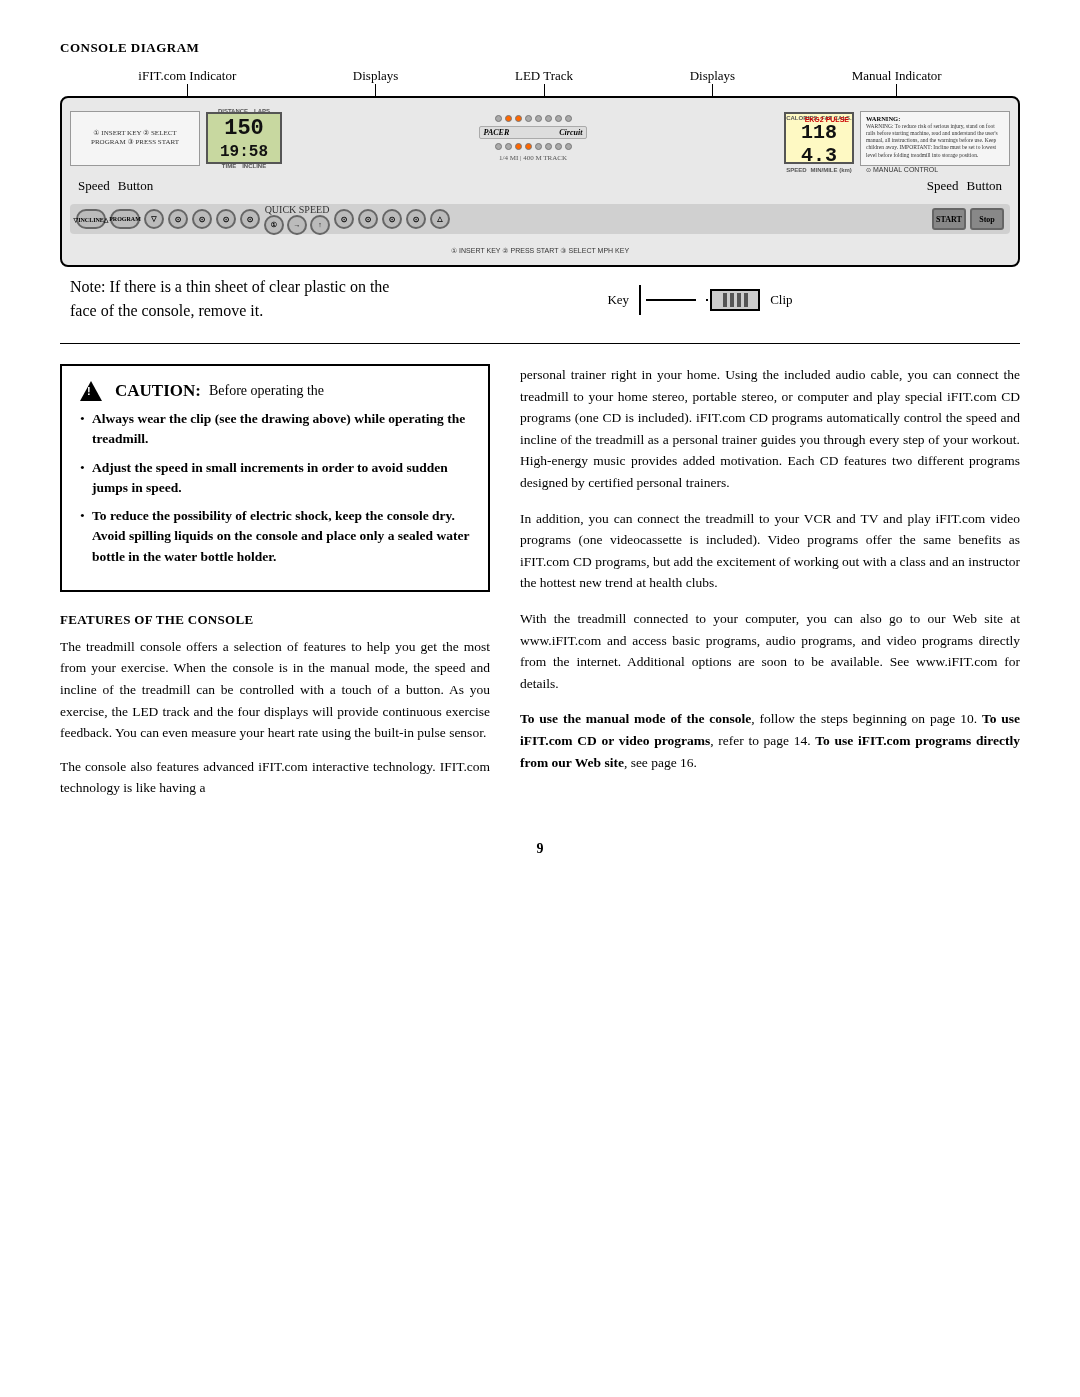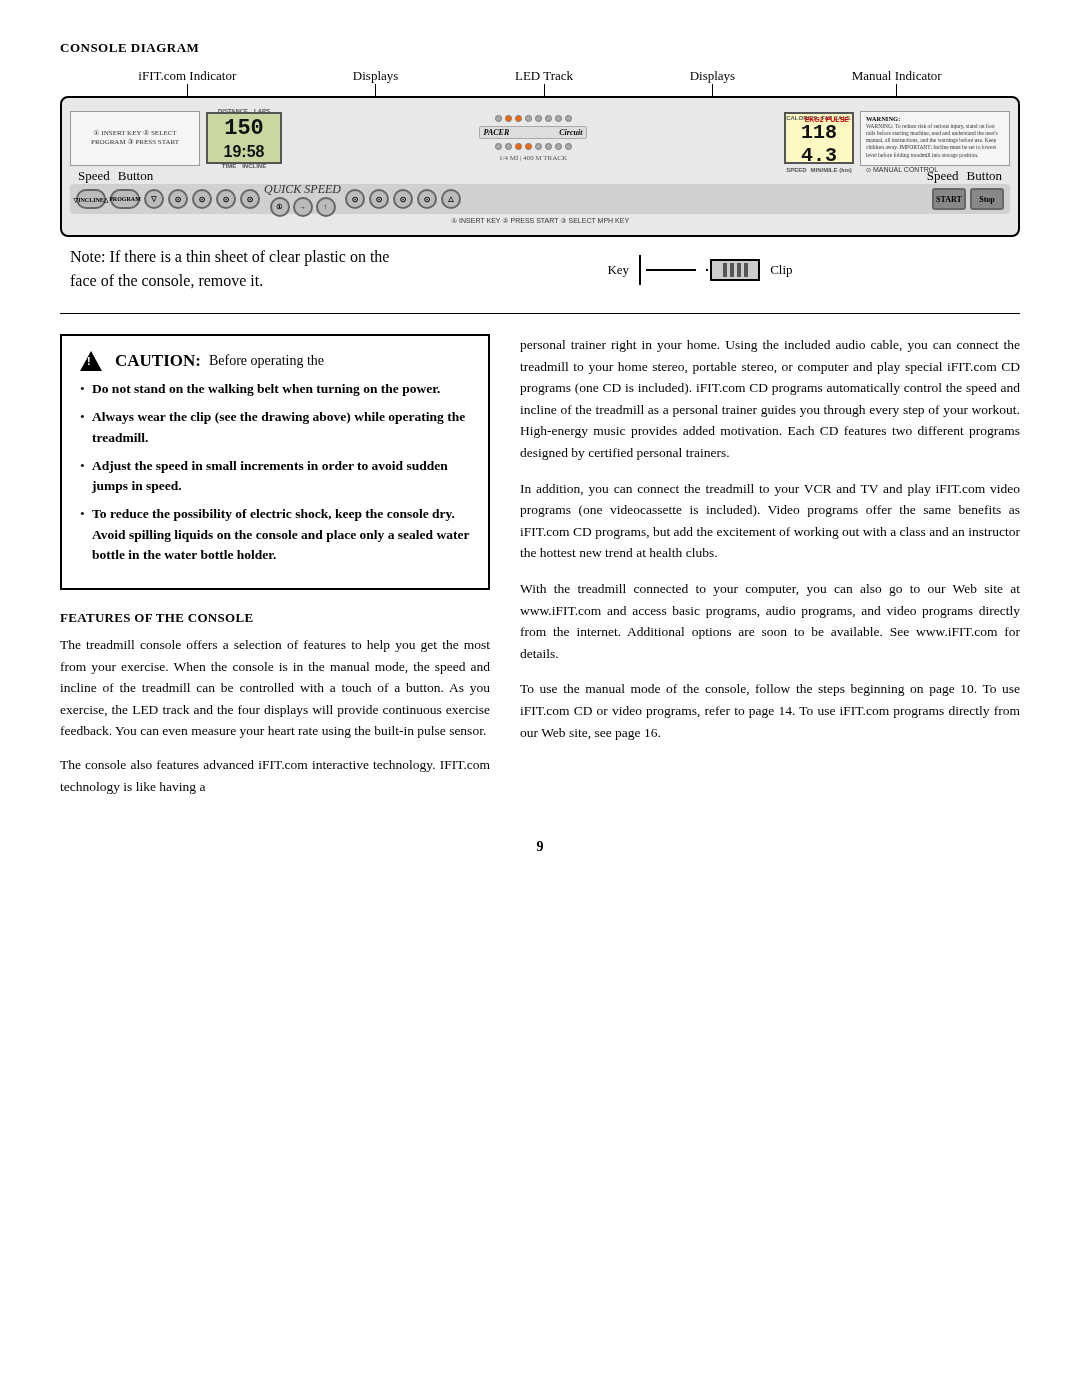--- a/index.html
+++ b/index.html
@@ -27,21 +27,21 @@
     
     .console-box {
       border: 2px solid #000;
       border-radius: 8px;
       background: #e8e8e8;
       padding: 10px 8px;
       position: relative;
       min-height: 130px;
       display: flex;
       flex-direction: column;
-      gap: 0;
+      gap: 10px;
     }
 
     .console-top-row {
       display: flex;
       align-items: center;
       gap: 6px;
       height: 60px;
     }
 
     
@@ -210,24 +210,23 @@
       border-radius: 3px;
       width: 34px;
     }
     .console-btn.stop-btn {
       background: #888;
       border-radius: 3px;
       width: 34px;
     }
     .btn-spacer { flex: 1; }
     .quick-speed-label {
-      font-size: 12px;
+      font-size: 10px;
       text-align: center;
       color: #333;
-      font-style: italic;
     }
 
     
     .connector-section {
       display: flex;
       align-items: flex-start;
       margin-top: 8px;
       gap: 0;
       padding: 0 10px;
     }
@@ -322,21 +321,21 @@
     }
 
     
     .right-text {
       font-size: 13.5px;
       line-height: 1.6;
       margin-bottom: 14px;
       text-align: justify;
     }
     .right-text strong {
-      font-weight: normal;
+      font-weight: bold;
     }
 
     
     .page-number {
       text-align: center;
       font-size: 14px;
       margin-top: 30px;
       font-weight: bold;
     }
 
@@ -411,21 +410,21 @@
       <div class="console-left-panel">
         <span>① INSERT KEY ② SELECT PROGRAM ③ PRESS START</span>
       </div>
 
       <div class="digital-display">
         <div class="sub-label">
           <span>DISTANCE</span>
           <span>LAPS</span>
         </div>
         <div style="font-size:22px;font-weight:bold;font-family:'Courier New',monospace;">150</div>
-        <div style="font-size:16px;font-weight:bold;font-family:Liberation Sans, sans-serif;">19:58</div>
+        <div style="font-size:16px;font-weight:bold;font-family:Liberation Mono, monospace;">19:58</div>
         <div class="sub-label">
           <span>TIME</span>
           <span>INCLINE</span>
         </div>
       </div>
 
       <div class="console-center">
         <div class="led-row">
           <div class="led-dot"></div>
           <div class="led-dot active"></div>
@@ -557,23 +556,20 @@
 
   <div class="left-column">
 
     <div class="caution-box">
       <div class="caution-title">
         <span style="display:inline-block;width:0;height:0;border-left:11px solid transparent;border-right:11px solid transparent;border-bottom:20px solid #000;position:relative;margin-right:5px;">
           <span style="position:absolute;top:4px;left:-4px;font-size:11px;font-weight:bold;color:#fff;font-family:Arial;">!</span>
         </span>
         <span style="font-size:17px;">CAUTION:</span>
           <span style="font-size:14px;font-weight:normal;"> Before operating the</span>
-      </div>
-      <div class="caution-item">
-        <strong>Do not stand on the walking belt when turning on the power.</strong>
       </div>
       <div class="caution-item">
         <strong>Always wear the clip (see the drawing above) while operating the treadmill.</strong>
       </div>
       <div class="caution-item">
         <strong>Adjust the speed in small increments in order to avoid sudden jumps in speed.</strong>
       </div>
       <div class="caution-item">
         <strong>To reduce the possibility of electric shock, keep the console dry. Avoid spilling liquids on the console and place only a sealed water bottle in the water bottle holder.</strong>
       </div>

